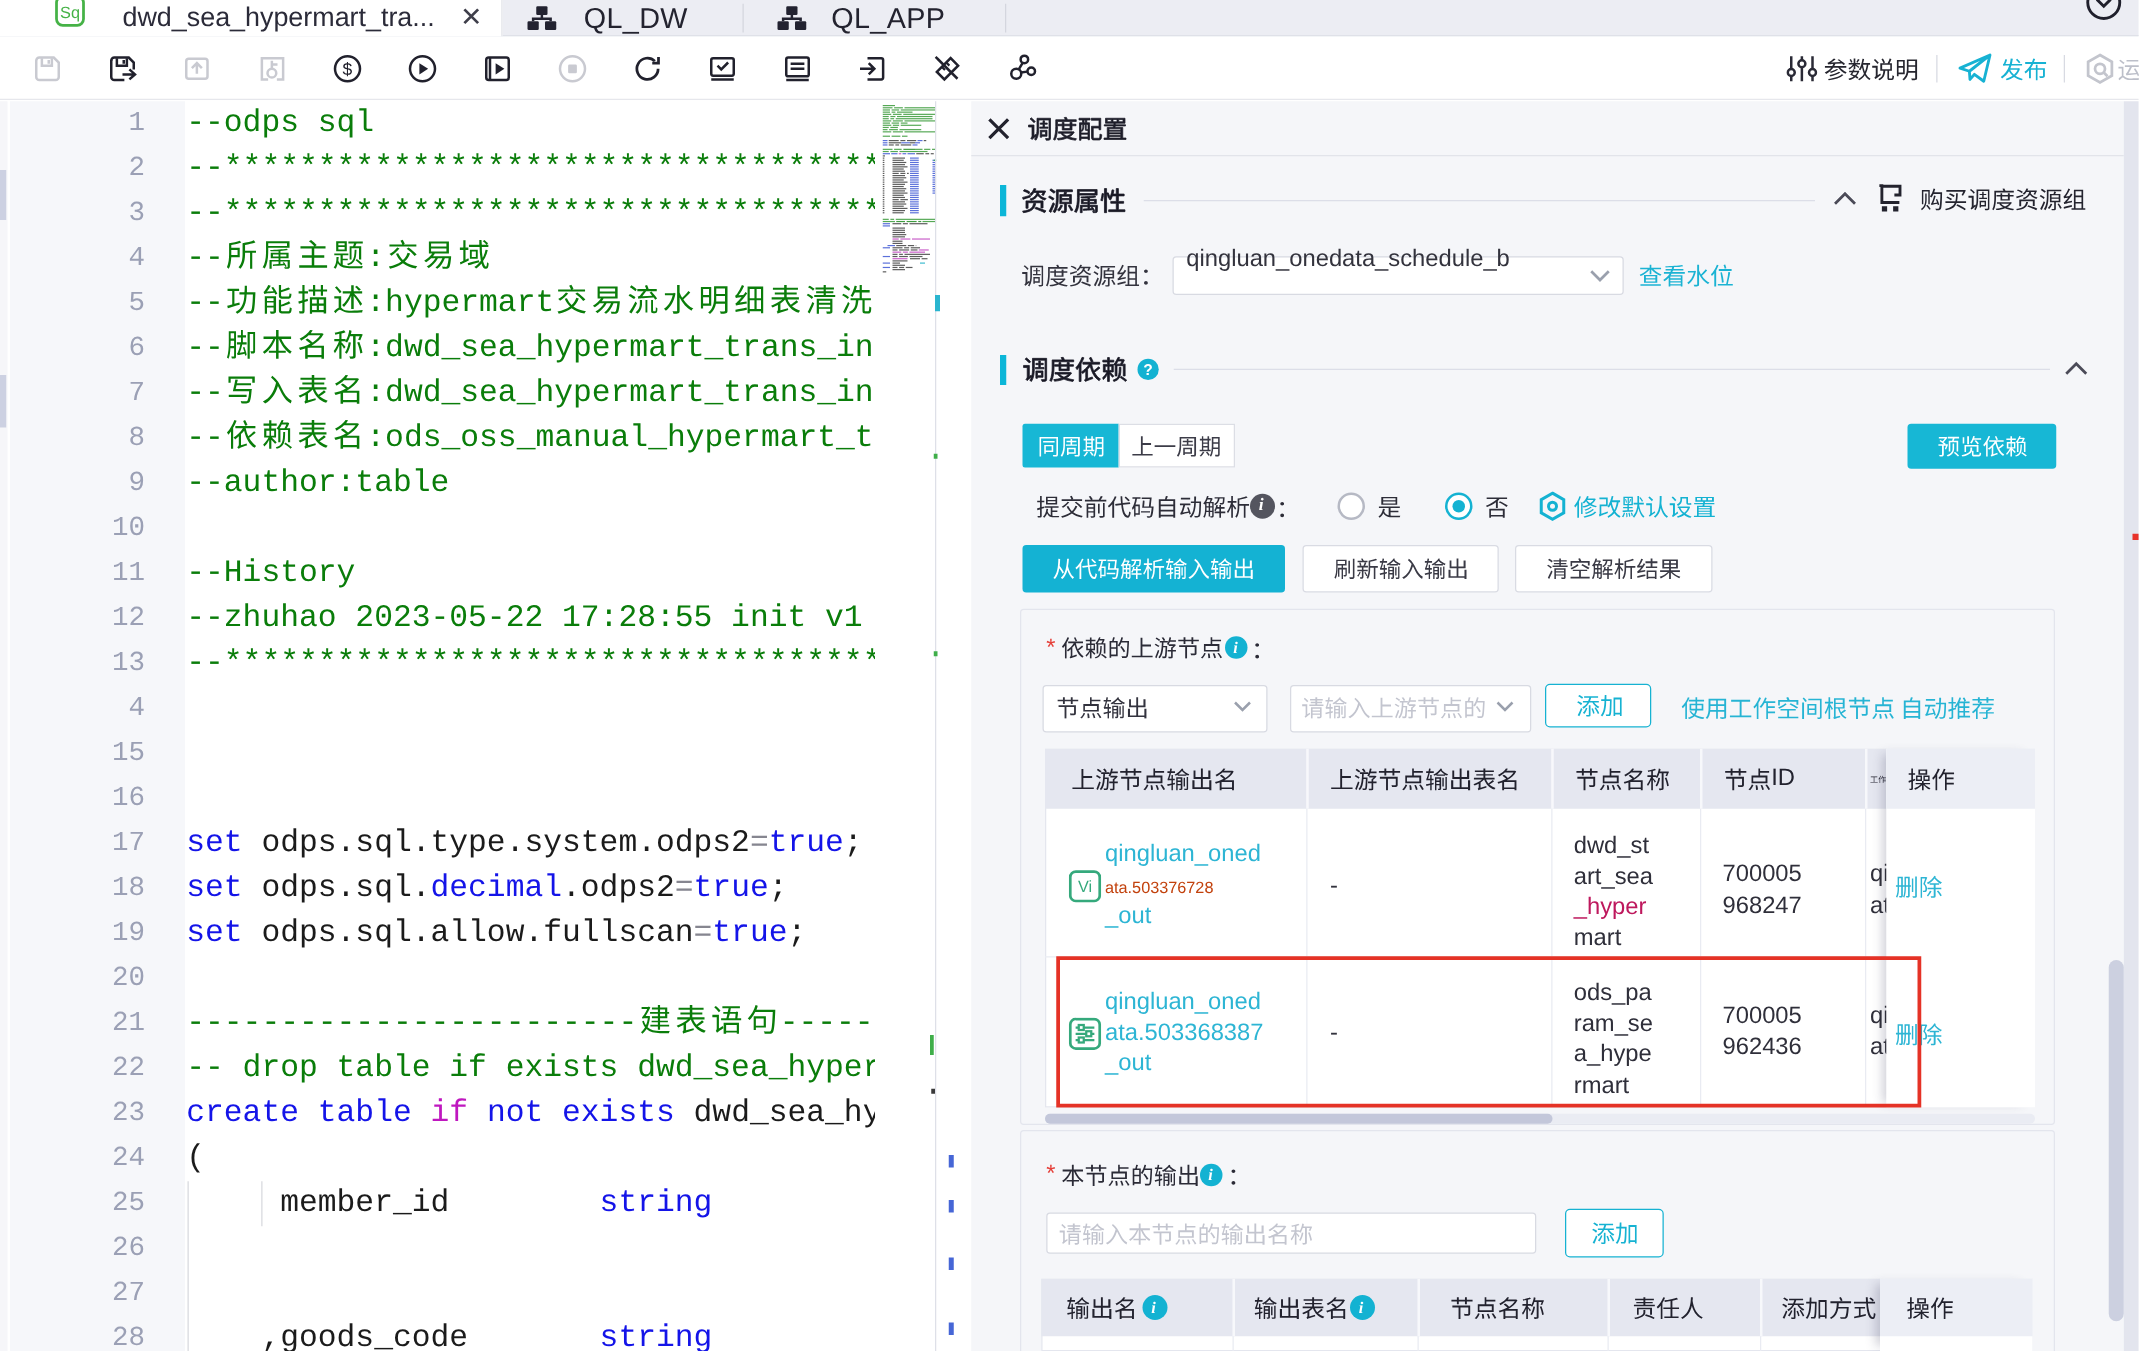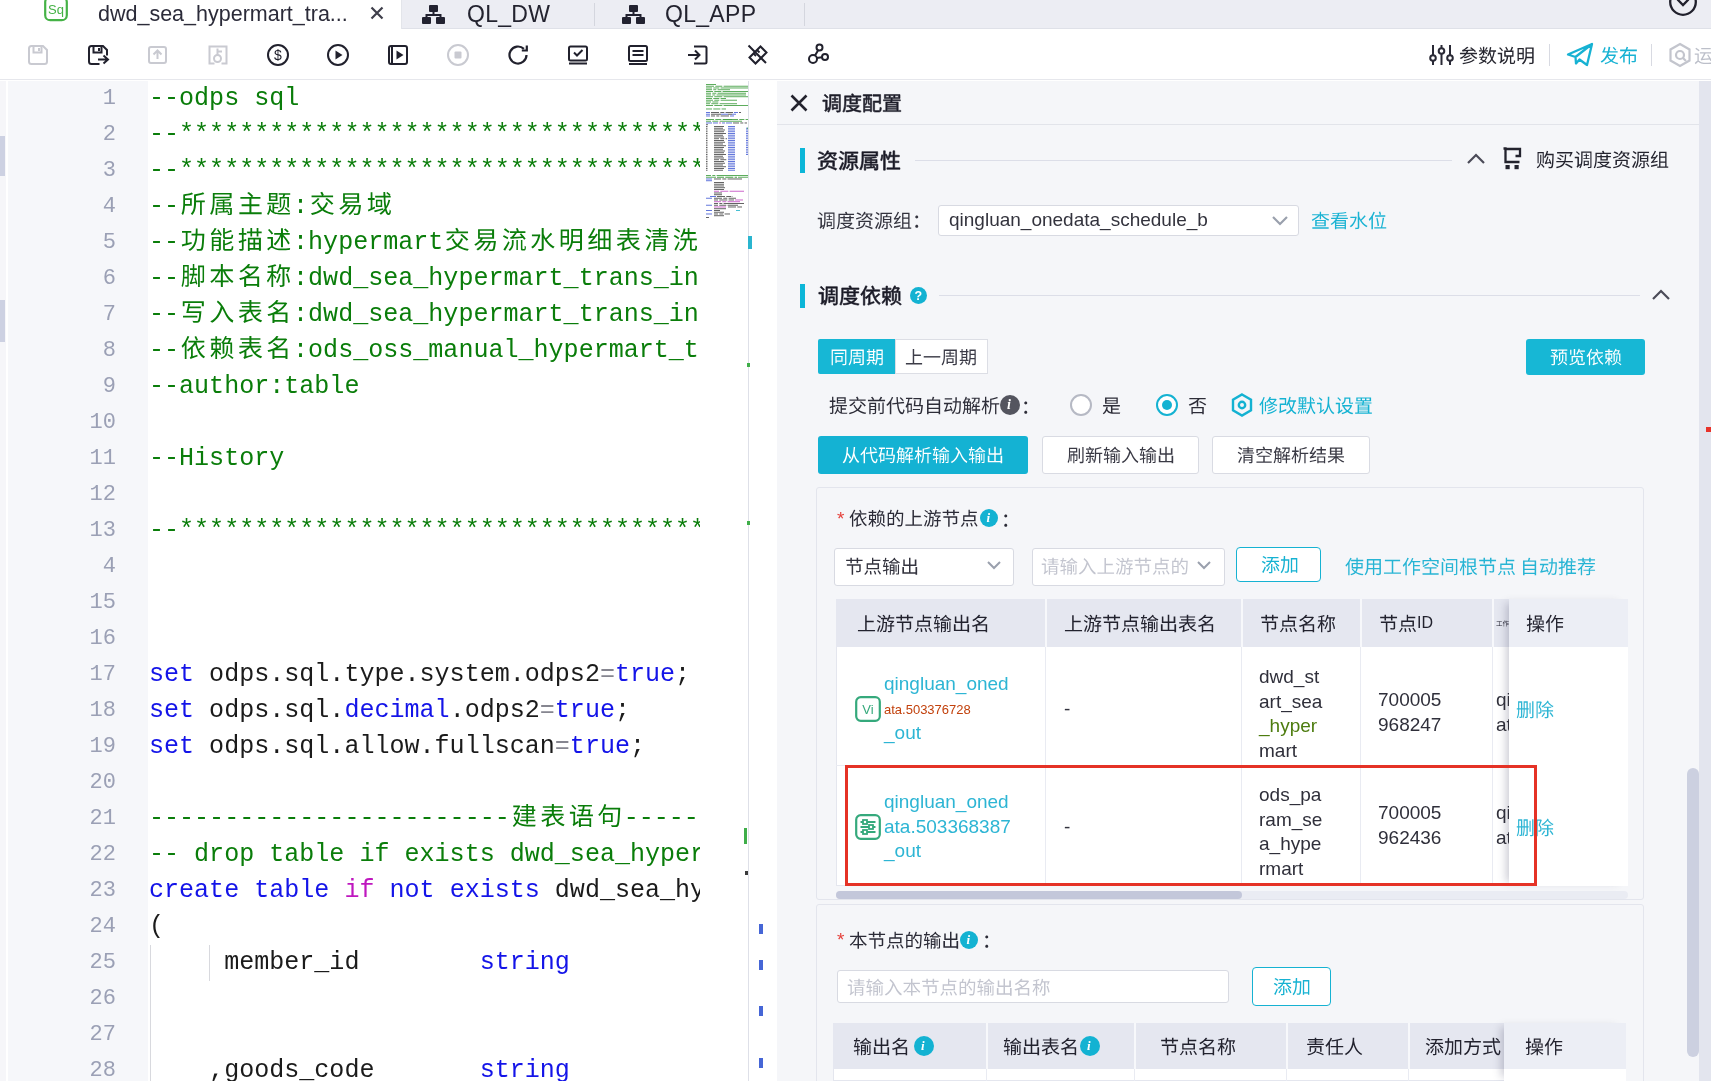--- a/index.html
+++ b/index.html
@@ -356,20 +356,21 @@
           <use href="#z540D" x="348"></use>
         </svg>:dwd_sea_hypermart_trans_incr_dd</span></div>
     <div class="cl" style="top:333px"><span class="cm">--<svg class="zz zc" style="width:114.0px;height:25.05px" viewBox="0 -88 455 100" fill="#0a7d0a">
           <use href="#z4F9D" x="7"></use>
           <use href="#z8D56" x="121"></use>
           <use href="#z8868" x="235"></use>
           <use href="#z540D" x="348"></use>
         </svg>:ods_oss_manual_hypermart_trans_incr_dd</span></div>
     <div class="cl" style="top:369px"><span class="cm">--author:table</span></div>
     <div class="cl" style="top:441px"><span class="cm">--History</span></div>
+    <div class="cl" style="top:477px"><span class="cm">--zhuhao 2023-05-22 17:28:55 init v1</span></div>
     <div class="cl" style="top:513px"><span class="cm">--**************************************************</span></div>
     <div class="cl" style="top:657px"><span class="kb">set</span> odps.sql.type.system.odps2<span class="kg">=</span><span class="kb">true</span>;</div>
     <div class="cl" style="top:693px"><span class="kb">set</span> odps.sql.<span class="kb">decimal</span>.odps2<span class="kg">=</span><span class="kb">true</span>;</div>
     <div class="cl" style="top:729px"><span class="kb">set</span> odps.sql.allow.fullscan<span class="kg">=</span><span class="kb">true</span>;</div>
     <div class="cl" style="top:801px"><span class="cm">------------------------<svg class="zz zc" style="width:114.0px;height:25.05px" viewBox="0 -88 455 100" fill="#0a7d0a">
           <use href="#z5EFA" x="7"></use>
           <use href="#z8868" x="121"></use>
           <use href="#z8BED" x="235"></use>
           <use href="#z53E5" x="348"></use>
         </svg>------------------------</span></div>
@@ -672,21 +673,21 @@
       <use href="#z5EA6" x="100"></use>
       <use href="#z8D44" x="200"></use>
       <use href="#z6E90" x="300"></use>
       <use href="#z7EC4" x="400"></use>
     </svg>
     <svg class="zz " style="width:19px;height:19px" viewBox="0 -88 100 100" fill="#33333e">
       <use href="#zFF1A" x="0"></use>
     </svg>
   </div>
 <div style="position:absolute;left:938px;top:205px;width:361px;height:31px;background:#fff;border:1px solid #d8dae2;border-radius:3px"></div>
-<div class="t" style="left:949px;top:208.0px;height:24px;">
+<div class="t" style="left:949px;top:196px;height:24px;">
     <span style="font-size:19px;color:#33333d">qingluan_onedata_schedule_b</span>
   </div>
 <svg class="ic" style="left:1271px;top:215px" width="18" height="12" viewBox="0 0 18 12">
     <path d="M2,2 l7,7 l7,-7" fill="none" stroke="#9aa0ad" stroke-width="2.2"></path>
   </svg>
 <div class="t" style="left:1311px;top:208.0px;height:24px;">
     <svg class="zz " style="width:76px;height:19px" viewBox="0 -88 400 100" fill="#1bb3d3">
       <use href="#z67E5" x="0"></use>
       <use href="#z770B" x="100"></use>
       <use href="#z6C34" x="200"></use>
@@ -937,21 +938,21 @@
       <use href="#z70B9" x="100"></use>
       <use href="#z540D" x="200"></use>
       <use href="#z79F0" x="300"></use>
     </svg>
   </div>
 <div class="t" style="left:1379px;top:611.0px;height:24px;">
     <svg class="zz " style="width:38px;height:19px" viewBox="0 -88 200 100" fill="#22222e">
       <use href="#z8282" x="0"></use>
       <use href="#z70B9" x="100"></use>
     </svg>
-    <span style="font-size:16px;color:#22222e">ID</span>
+    <span style="font-size:19px;color:#22222e">ID</span>
   </div>
 <div class="t" style="left:1496px;top:611px;height:24px;width:13px;overflow:hidden">
     <svg class="zz " style="width:38px;height:19px" viewBox="0 -88 200 100" fill="#22222e">
       <use href="#z5DE5" x="0"></use>
       <use href="#z4F5C" x="100"></use>
     </svg>
   </div>
 <div style="position:absolute;left:1045px;top:599px;width:1.5px;height:48px;background:#f7f8fb"></div>
 <div style="position:absolute;left:1241px;top:599px;width:1.5px;height:48px;background:#f7f8fb"></div>
 <div style="position:absolute;left:1360px;top:599px;width:1.5px;height:48px;background:#f7f8fb"></div>
@@ -992,21 +993,21 @@
 <div class="t" style="left:1064px;top:697.0px;height:24px;">
     <span style="font-size:19px;color:#33333e">-</span>
   </div>
 <div class="t" style="left:1259px;top:665.0px;height:24px;">
     <span style="font-size:19px;color:#2f2f3a">dwd_st</span>
   </div>
 <div class="t" style="left:1259px;top:689.7px;height:24px;">
     <span style="font-size:19px;color:#2f2f3a">art_sea</span>
   </div>
 <div class="t" style="left:1259px;top:714.4px;height:24px;">
-    <span style="font-size:19px;color:#4d7c0f">_hyper</span>
+    <span style="font-size:19px;color:#be185d">_hyper</span>
   </div>
 <div class="t" style="left:1259px;top:739.1px;height:24px;">
     <span style="font-size:19px;color:#2f2f3a">mart</span>
   </div>
 <div class="t" style="left:1378px;top:688.0px;height:24px;">
     <span style="font-size:19px;color:#2f2f3a">700005</span>
   </div>
 <div class="t" style="left:1378px;top:713.0px;height:24px;">
     <span style="font-size:19px;color:#2f2f3a">968247</span>
   </div>

